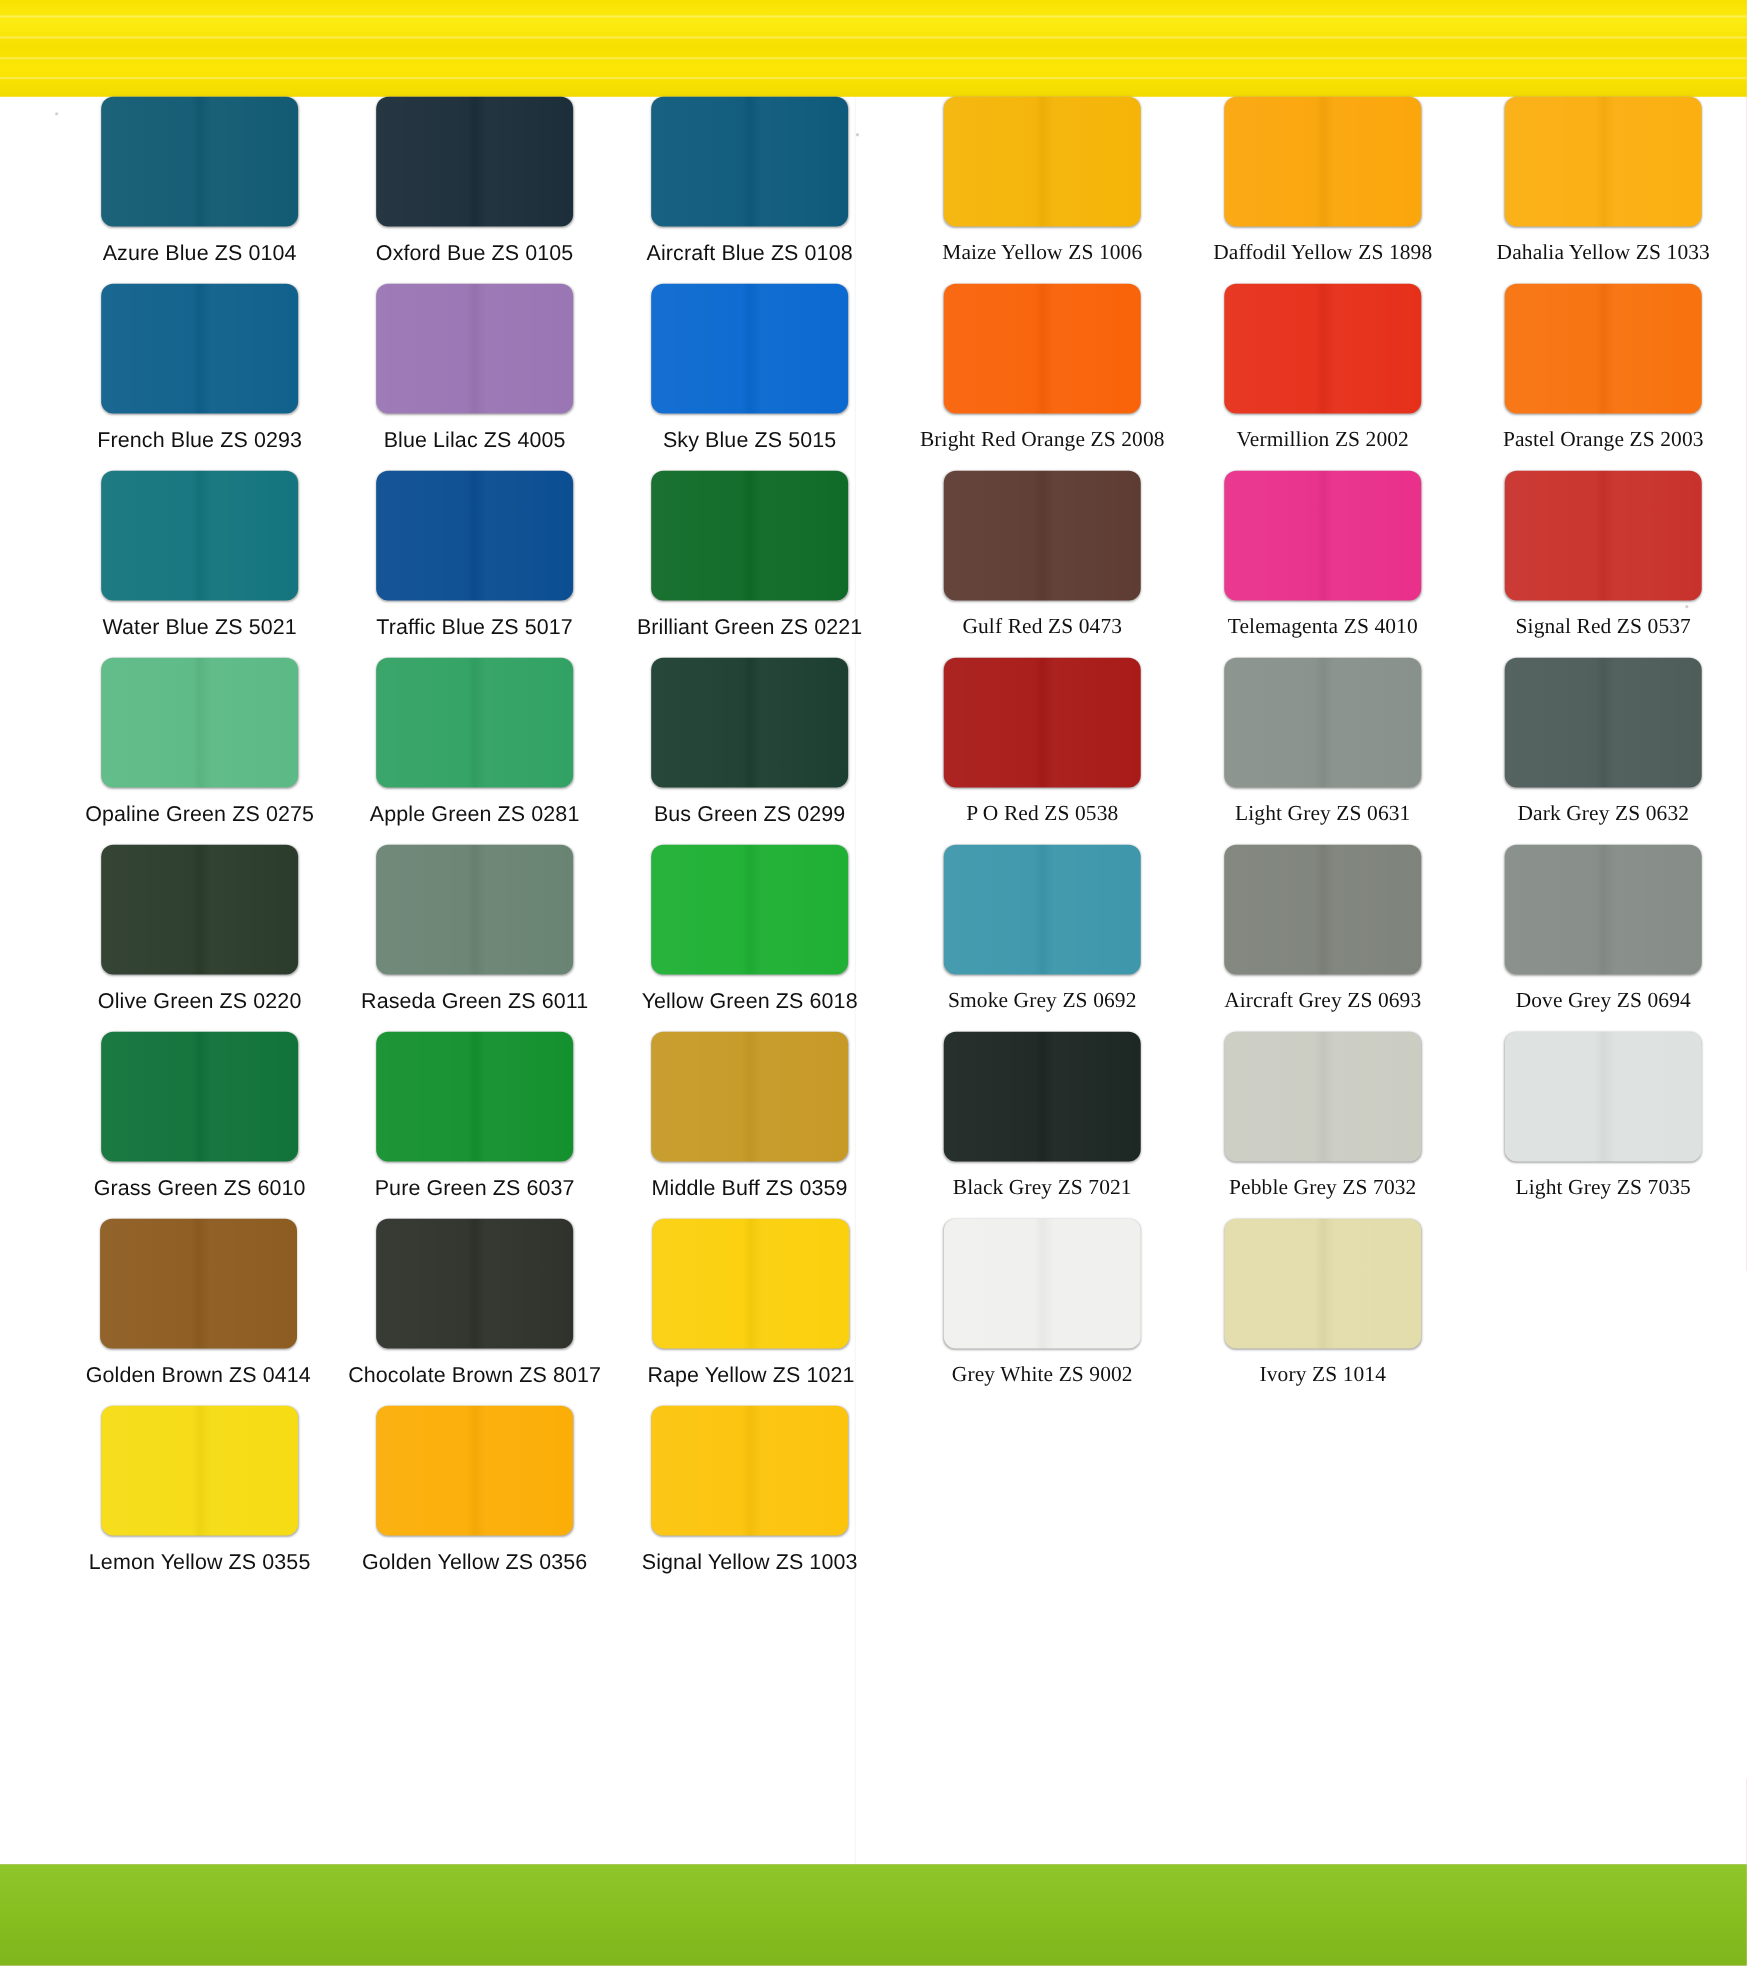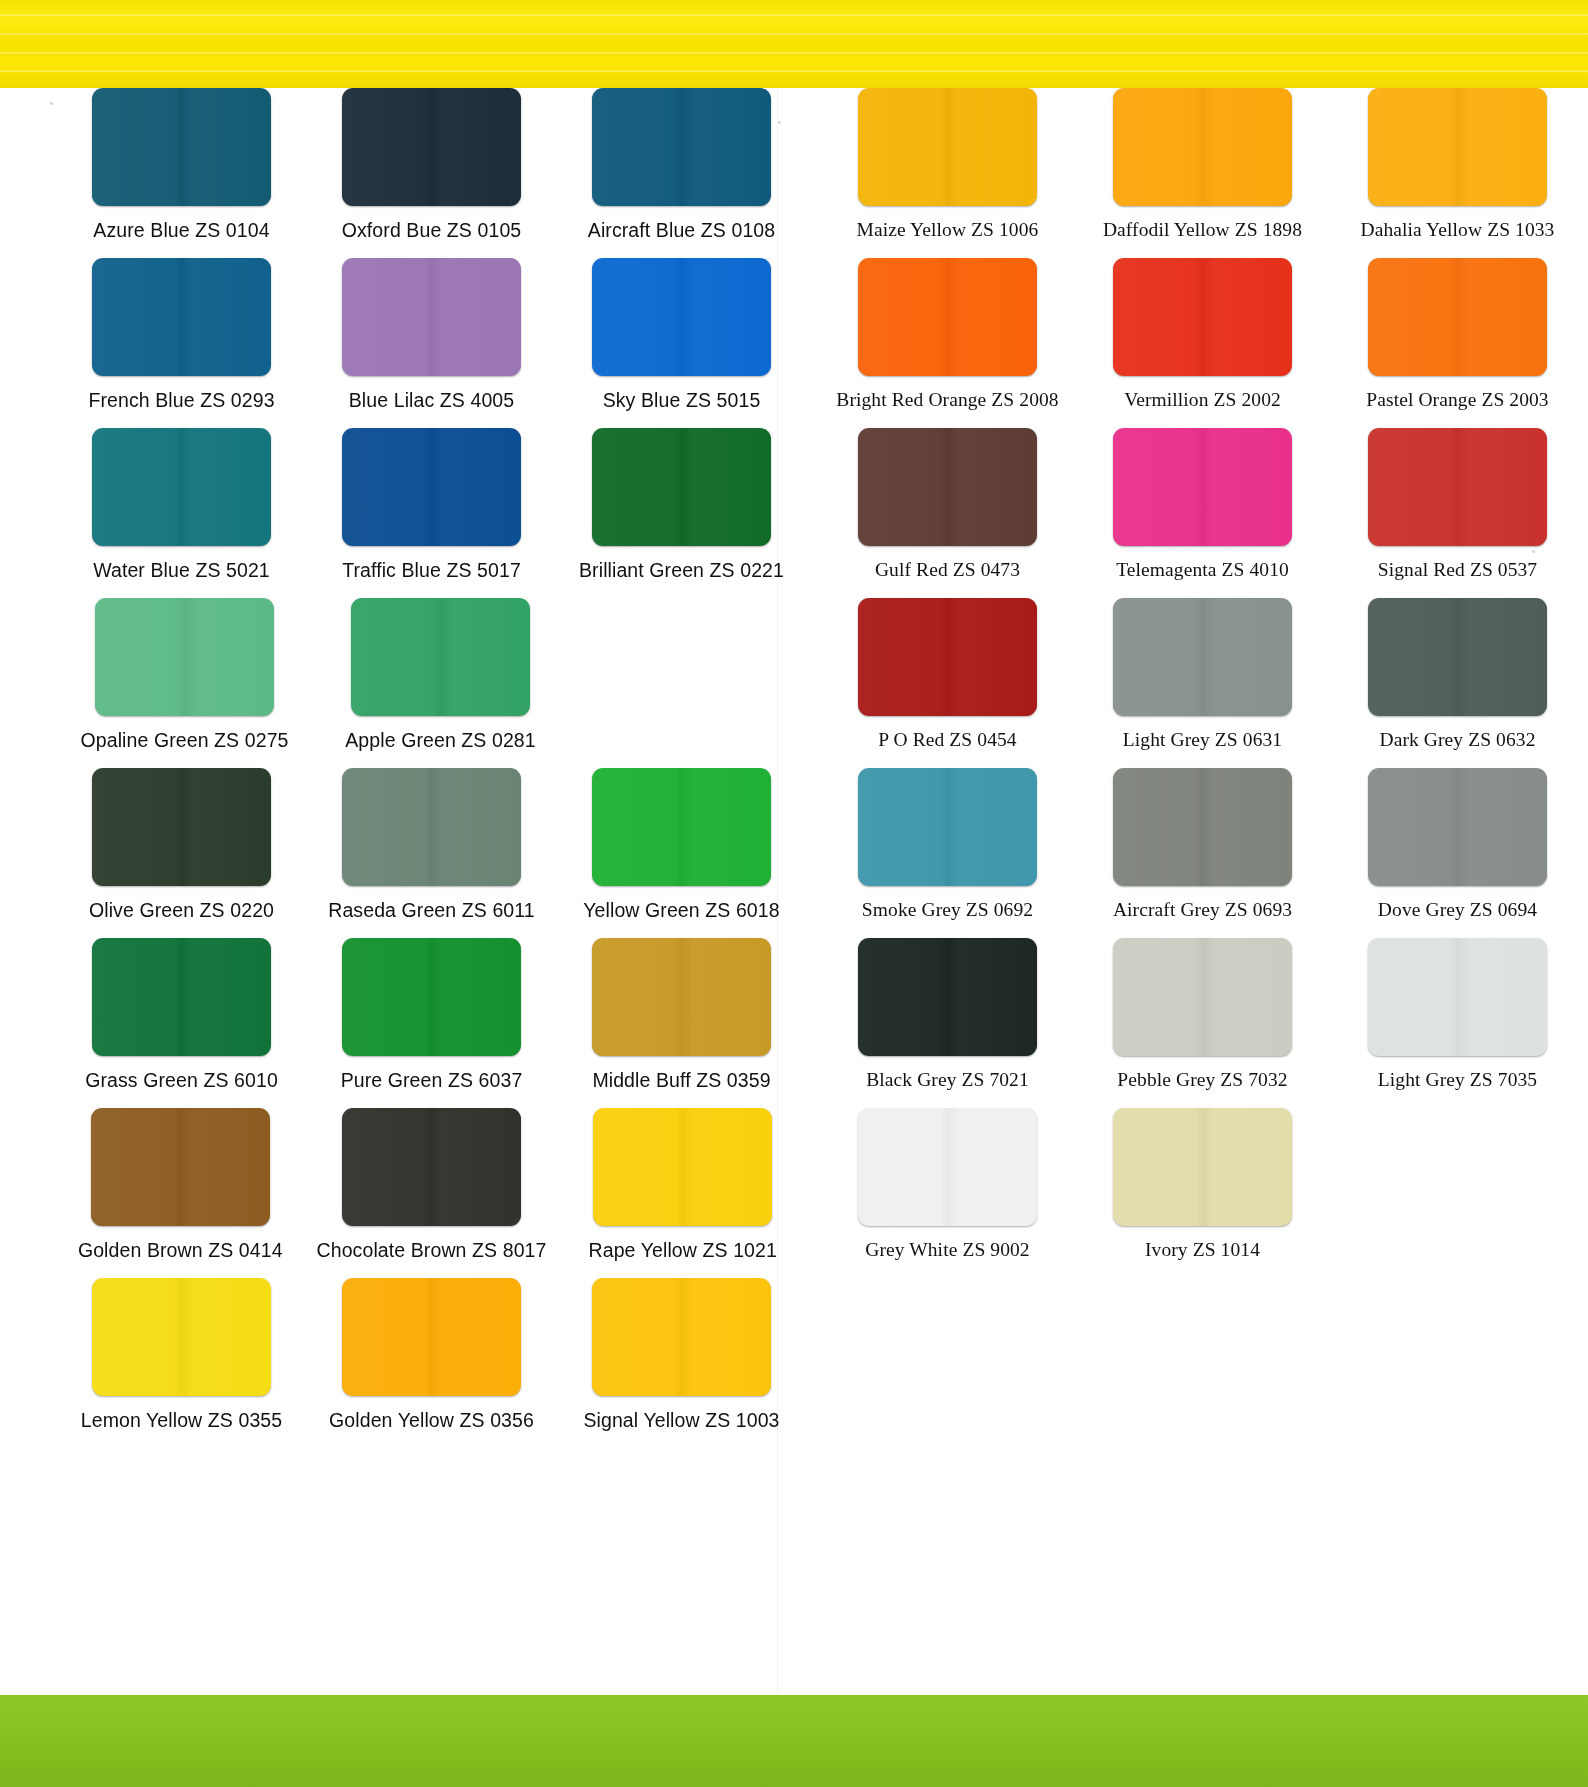--- a/index.html
+++ b/index.html
@@ -221,20 +221,26 @@
                   <div class="sheen"></div>
                 </div>
                 <div class="label">Opaline Green ZS 0275</div>
               </div>
               <div class="cell">
                 <div class="swatch" style="background: rgb(50, 162, 100);">
                   <div class="sheen"></div>
                 </div>
                 <div class="label">Apple Green ZS 0281</div>
               </div>
+              <div class="cell">
+                <div class="swatch" style="background: rgb(29, 63, 49);">
+                  <div class="sheen"></div>
+                </div>
+                <div class="label">Bus Green ZS 0299</div>
+              </div>
             </div>
             <div class="row">
               <div class="cell">
                 <div class="swatch" style="background: rgb(44, 60, 44);">
                   <div class="sheen"></div>
                 </div>
                 <div class="label">Olive Green ZS 0220</div>
               </div>
               <div class="cell">
                 <div class="swatch" style="background: rgb(106, 132, 116);">
@@ -371,21 +377,21 @@
                   <div class="sheen"></div>
                 </div>
                 <div class="label">Signal Red ZS 0537</div>
               </div>
             </div>
             <div class="row">
               <div class="cell">
                 <div class="swatch" style="background: rgb(168, 27, 24);">
                   <div class="sheen"></div>
                 </div>
-                <div class="label">P O Red ZS 0454</div>
+                <div class="label">P O Red ZS 0538</div>
               </div>
               <div class="cell">
                 <div class="swatch" style="background: rgb(136, 145, 140);">
                   <div class="sheen"></div>
                 </div>
                 <div class="label">Light Grey ZS 0631</div>
               </div>
               <div class="cell">
                 <div class="swatch" style="background: rgb(78, 93, 90);">
                   <div class="sheen"></div>

